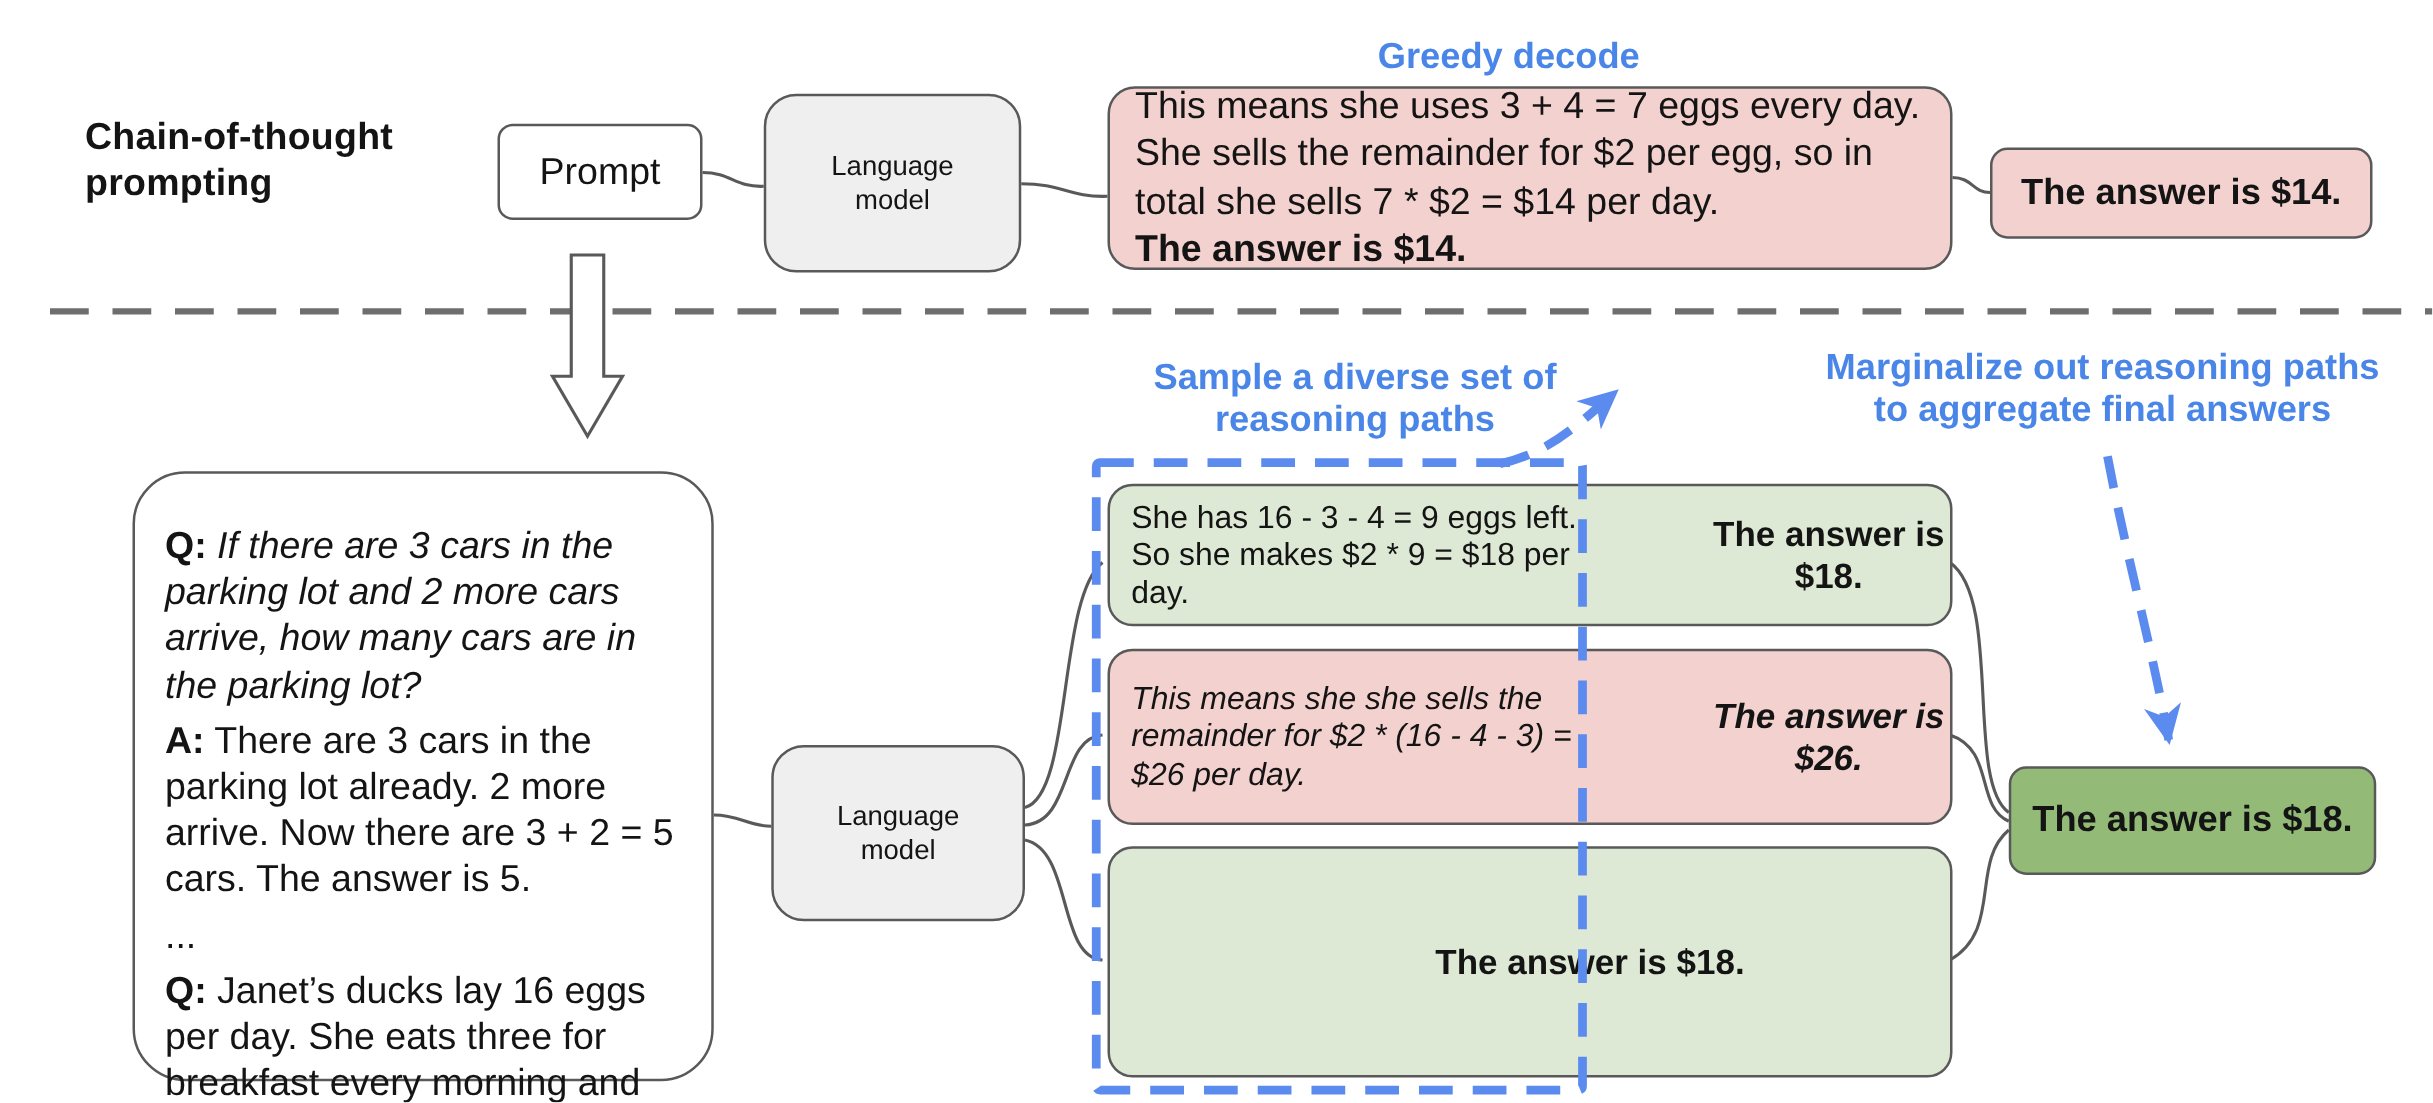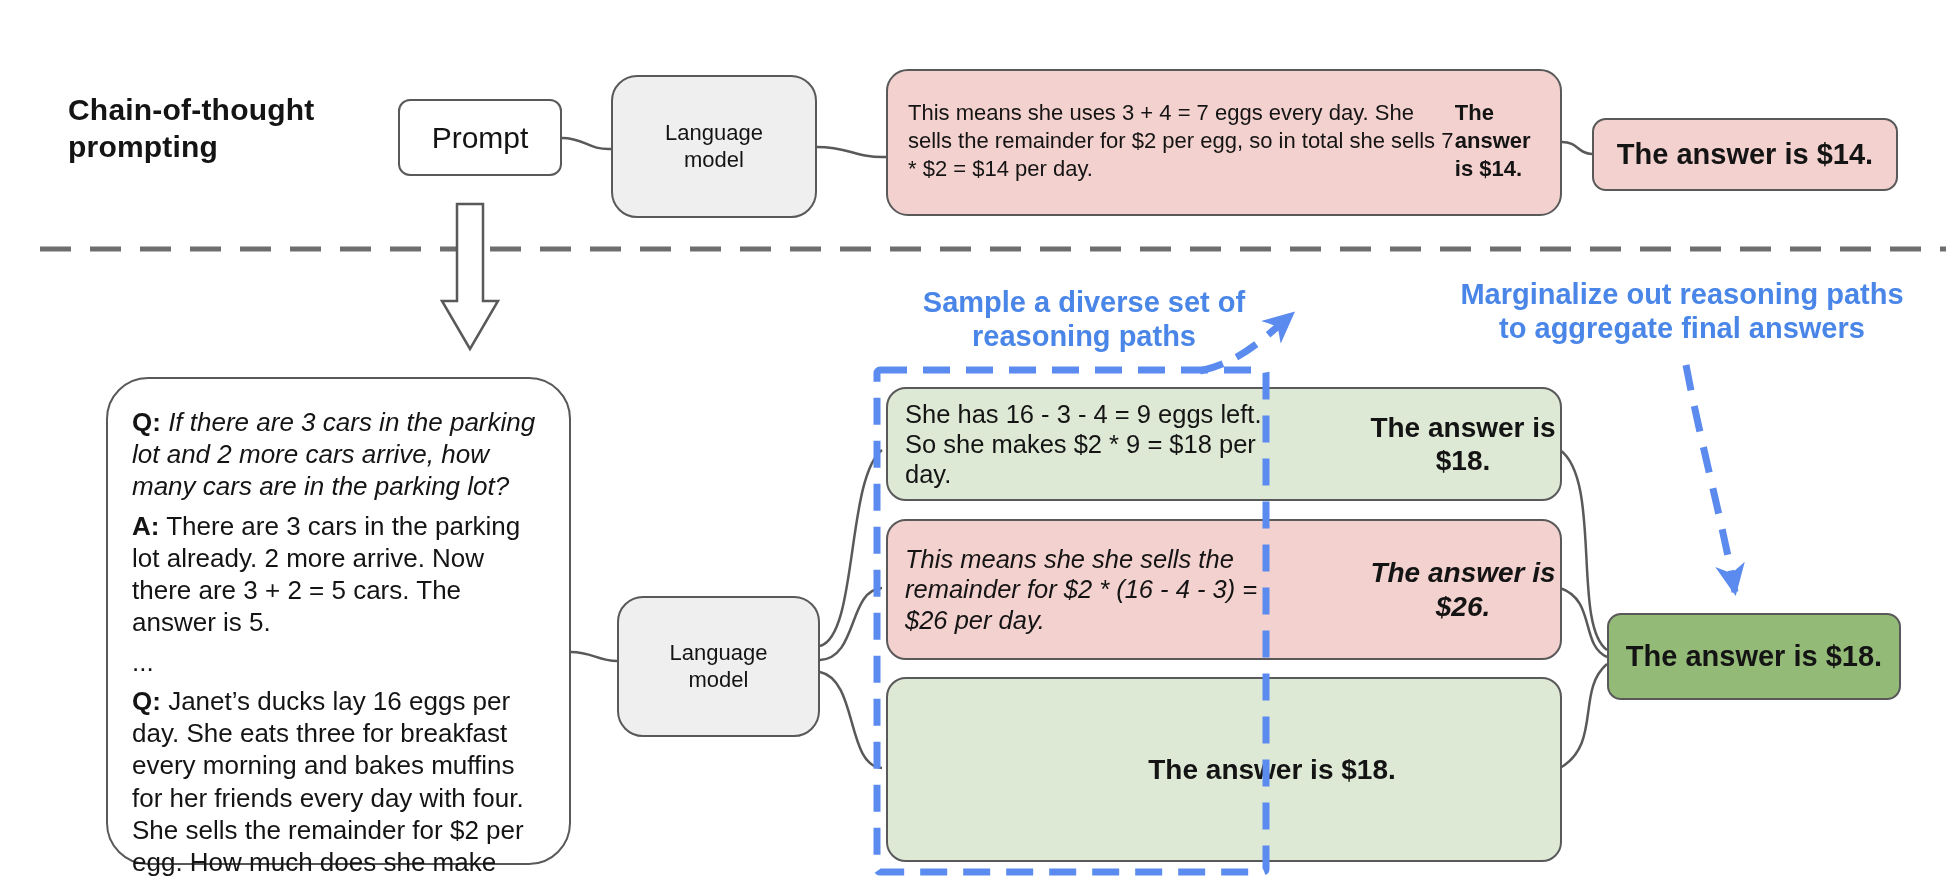--- a/index.html
+++ b/index.html
@@ -13,28 +13,28 @@
   .abs{position:absolute;}
   svg.layer{position:absolute; left:0; top:0; pointer-events:none;}
   .section-label{font-weight:bold; font-size:30px; line-height:1.22; letter-spacing:.2px;}
   .blue-label{color:var(--blue); font-weight:bold; font-size:29px; line-height:1.17;
               text-align:center; white-space:pre-line;}
   .node{border:2.5px solid var(--border); display:flex; align-items:center; justify-content:center;
         text-align:center; background:#fff;}
   .lm-box{background:var(--gray-box); border-radius:26px; font-size:22px; line-height:1.2;}
   .prompt-box{border-radius:12px; font-size:30px;}
   .bubble{border:2.5px solid var(--border); border-radius:22px; background:var(--pink);
-          font-size:22px; line-height:1.27; padding:28px 20px; display:flex; flex-direction:row;
+          font-size:30px; line-height:1.27; padding:6px 20px; display:flex; flex-direction:column;
           justify-content:center;}
   .bubble .bold-line{font-weight:bold;}
   .answer-pill{border:2.5px solid var(--border); border-radius:14px; background:var(--pink);
                display:flex; align-items:center; justify-content:center;
                font-weight:bold; font-size:29px;}
   .qbox{border:2.5px solid var(--border); border-radius:42px; background:#fff;
-        padding:20px 24px; font-size:26px; line-height:1.24;}
+        padding:32px 24px; font-size:30px; line-height:1.24;}
   .qbox p{margin:7px 0;}
   .qbox .qa-label{font-weight:bold;}
   .qbox .it{font-style:italic;}
   .row{border:2.5px solid var(--border); border-radius:20px; display:flex; align-items:center;
        font-size:25.5px; line-height:1.18;}
   .row.green{background:var(--green);}
   .row.pink{background:var(--pink);font-style:italic;}
   .row-text{width:382px; padding-left:17px; flex:none;}
   .row-answer{flex:1; text-align:center; font-weight:bold; font-size:28px; padding-left:96px;}
   .final-box{background:var(--dark-green); border-radius:14px; font-weight:bold; font-size:29px;}
@@ -69,20 +69,21 @@
     <path class="hollow-arrow" d="M 457 204 L 457 301 L 442 301 L 470 349 L 498 301 L 483 301 L 483 204 Z"></path>
   </svg>
 
   <div class="abs node prompt-box" style="left:398px; top:99px; width:164px; height:77px;">Prompt</div>
 
   <div class="abs section-label" style="left:68px; top:92px; width:320px; white-space:pre-line;">Chain-of-thought
 prompting</div>
 
   <div class="abs node lm-box" style="left:611px; top:75px; width:206px; height:143px; padding:0 30px;">Language model</div>
 
+  <div class="abs blue-label" style="left:1007px; top:29px; width:400px;">Greedy decode</div>
 
   <div class="abs bubble" style="left:886px; top:69px; width:676px; height:147px;">
     <div>This means she uses 3 + 4 = 7 eggs every day. She sells the remainder for $2 per egg, so in total she sells 7 * $2 = $14 per day.</div>
     <div class="bold-line">The answer is $14.</div>
   </div>
 
   <div class="abs answer-pill" style="left:1592px; top:118px; width:306px; height:73px;">The answer is $14.</div>
 
 
   <div class="abs qbox" style="left:106px; top:377px; width:465px; height:488px;">

